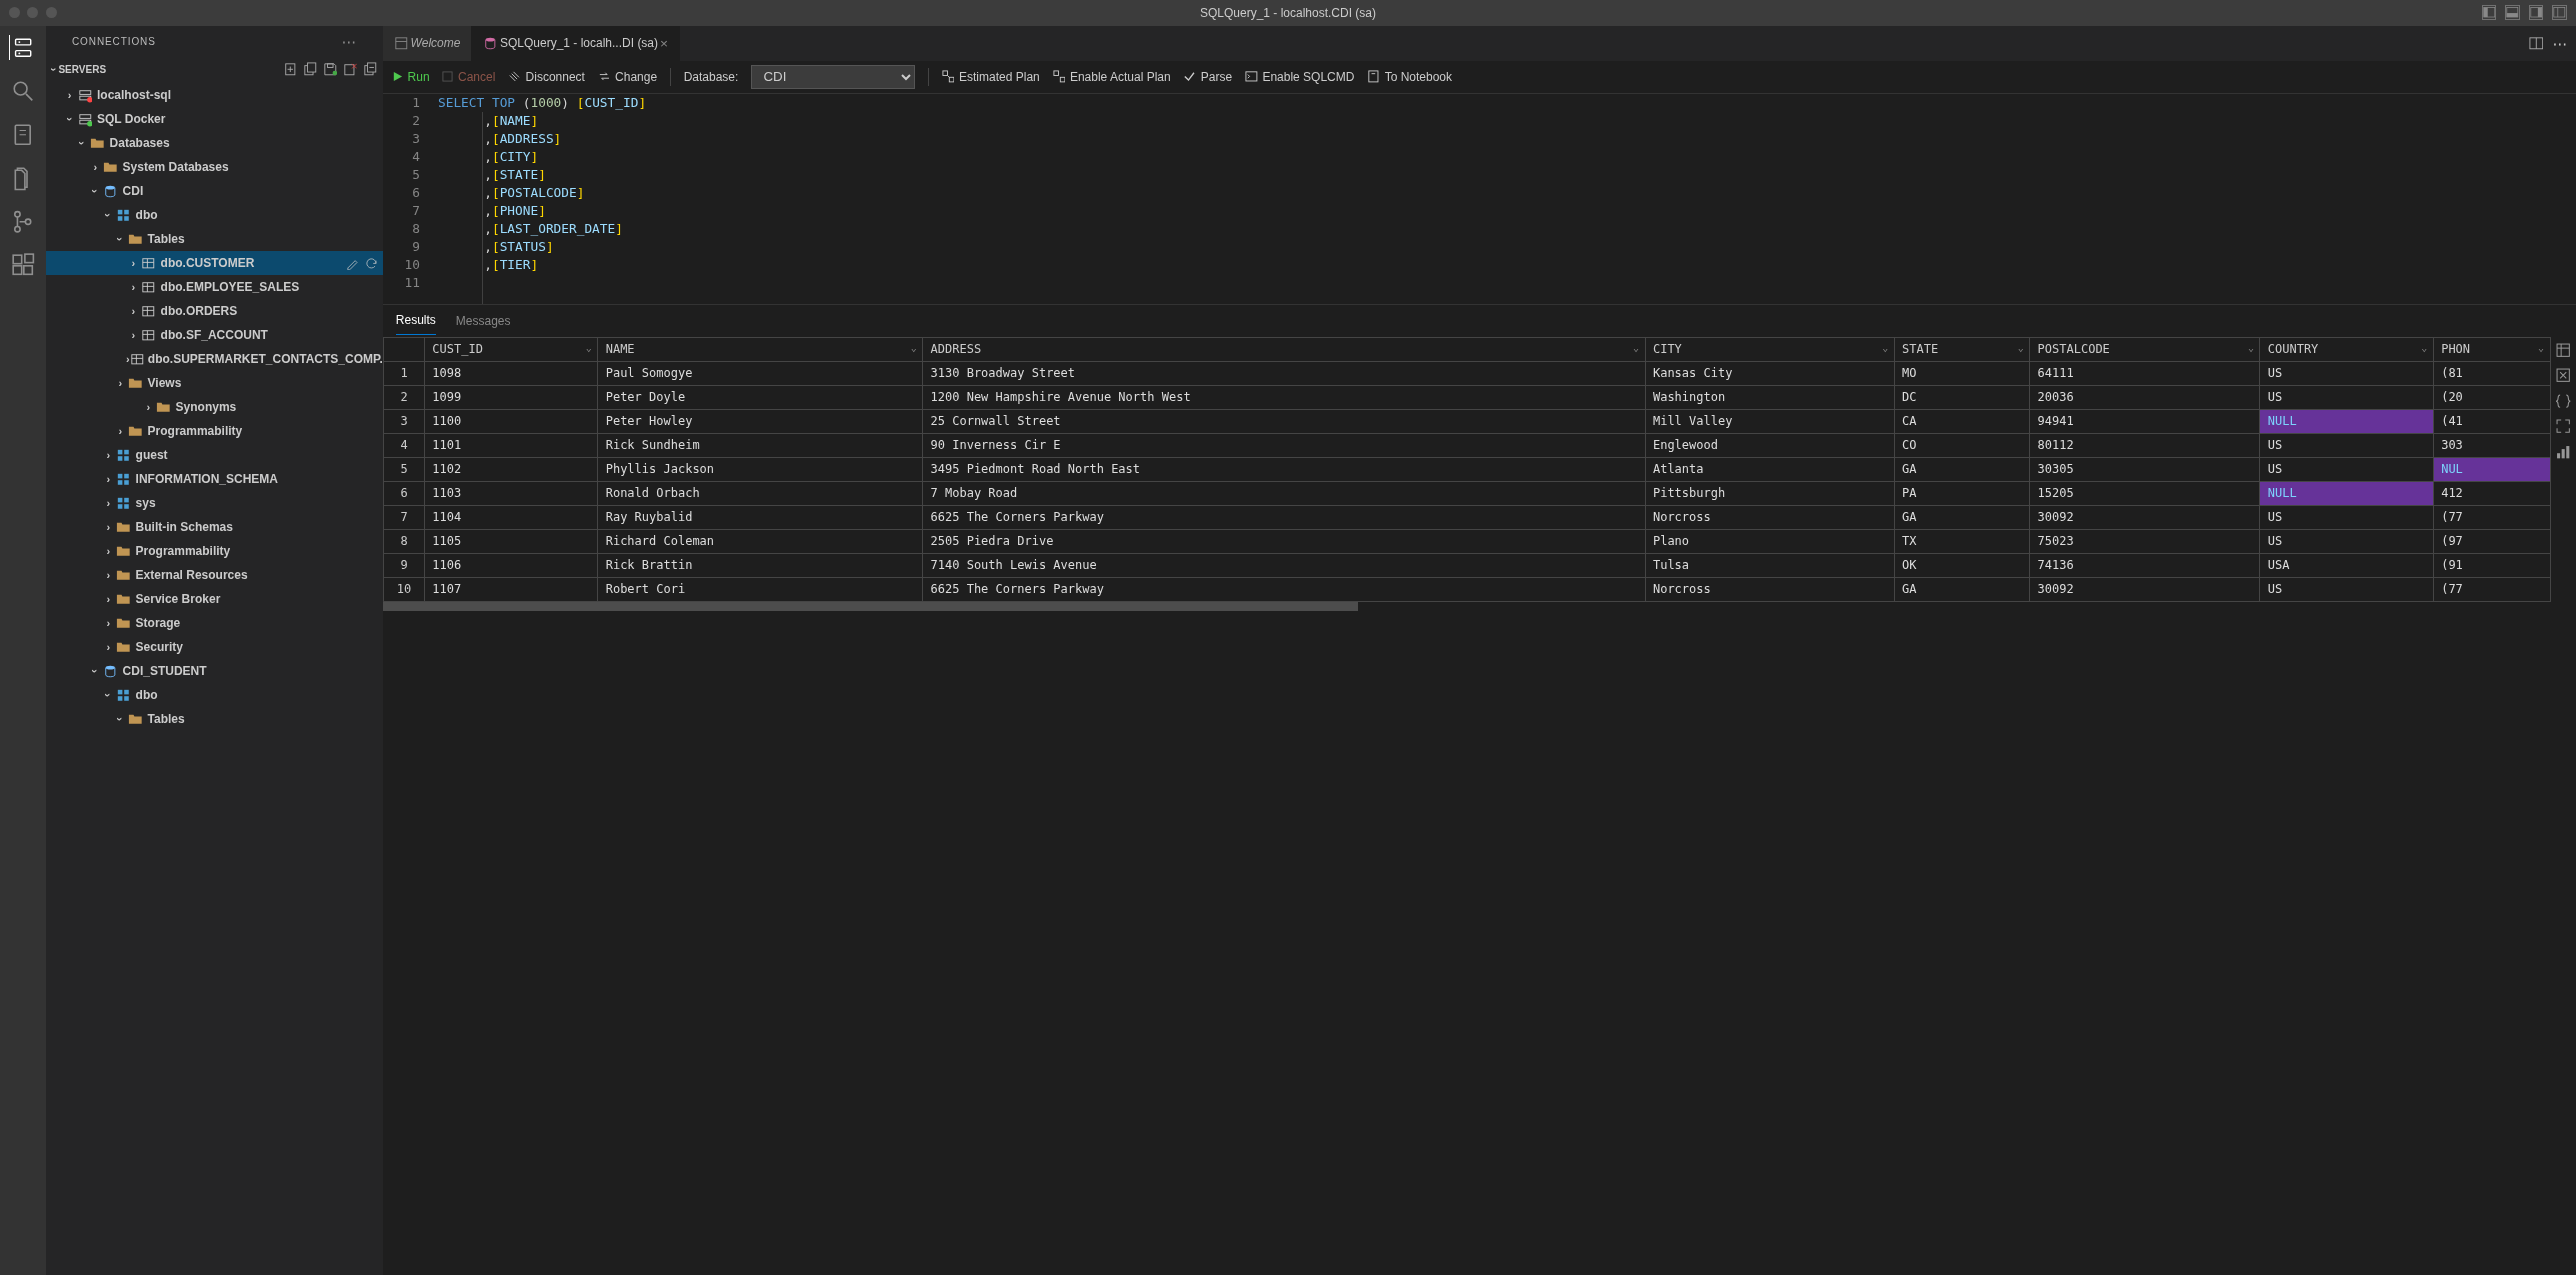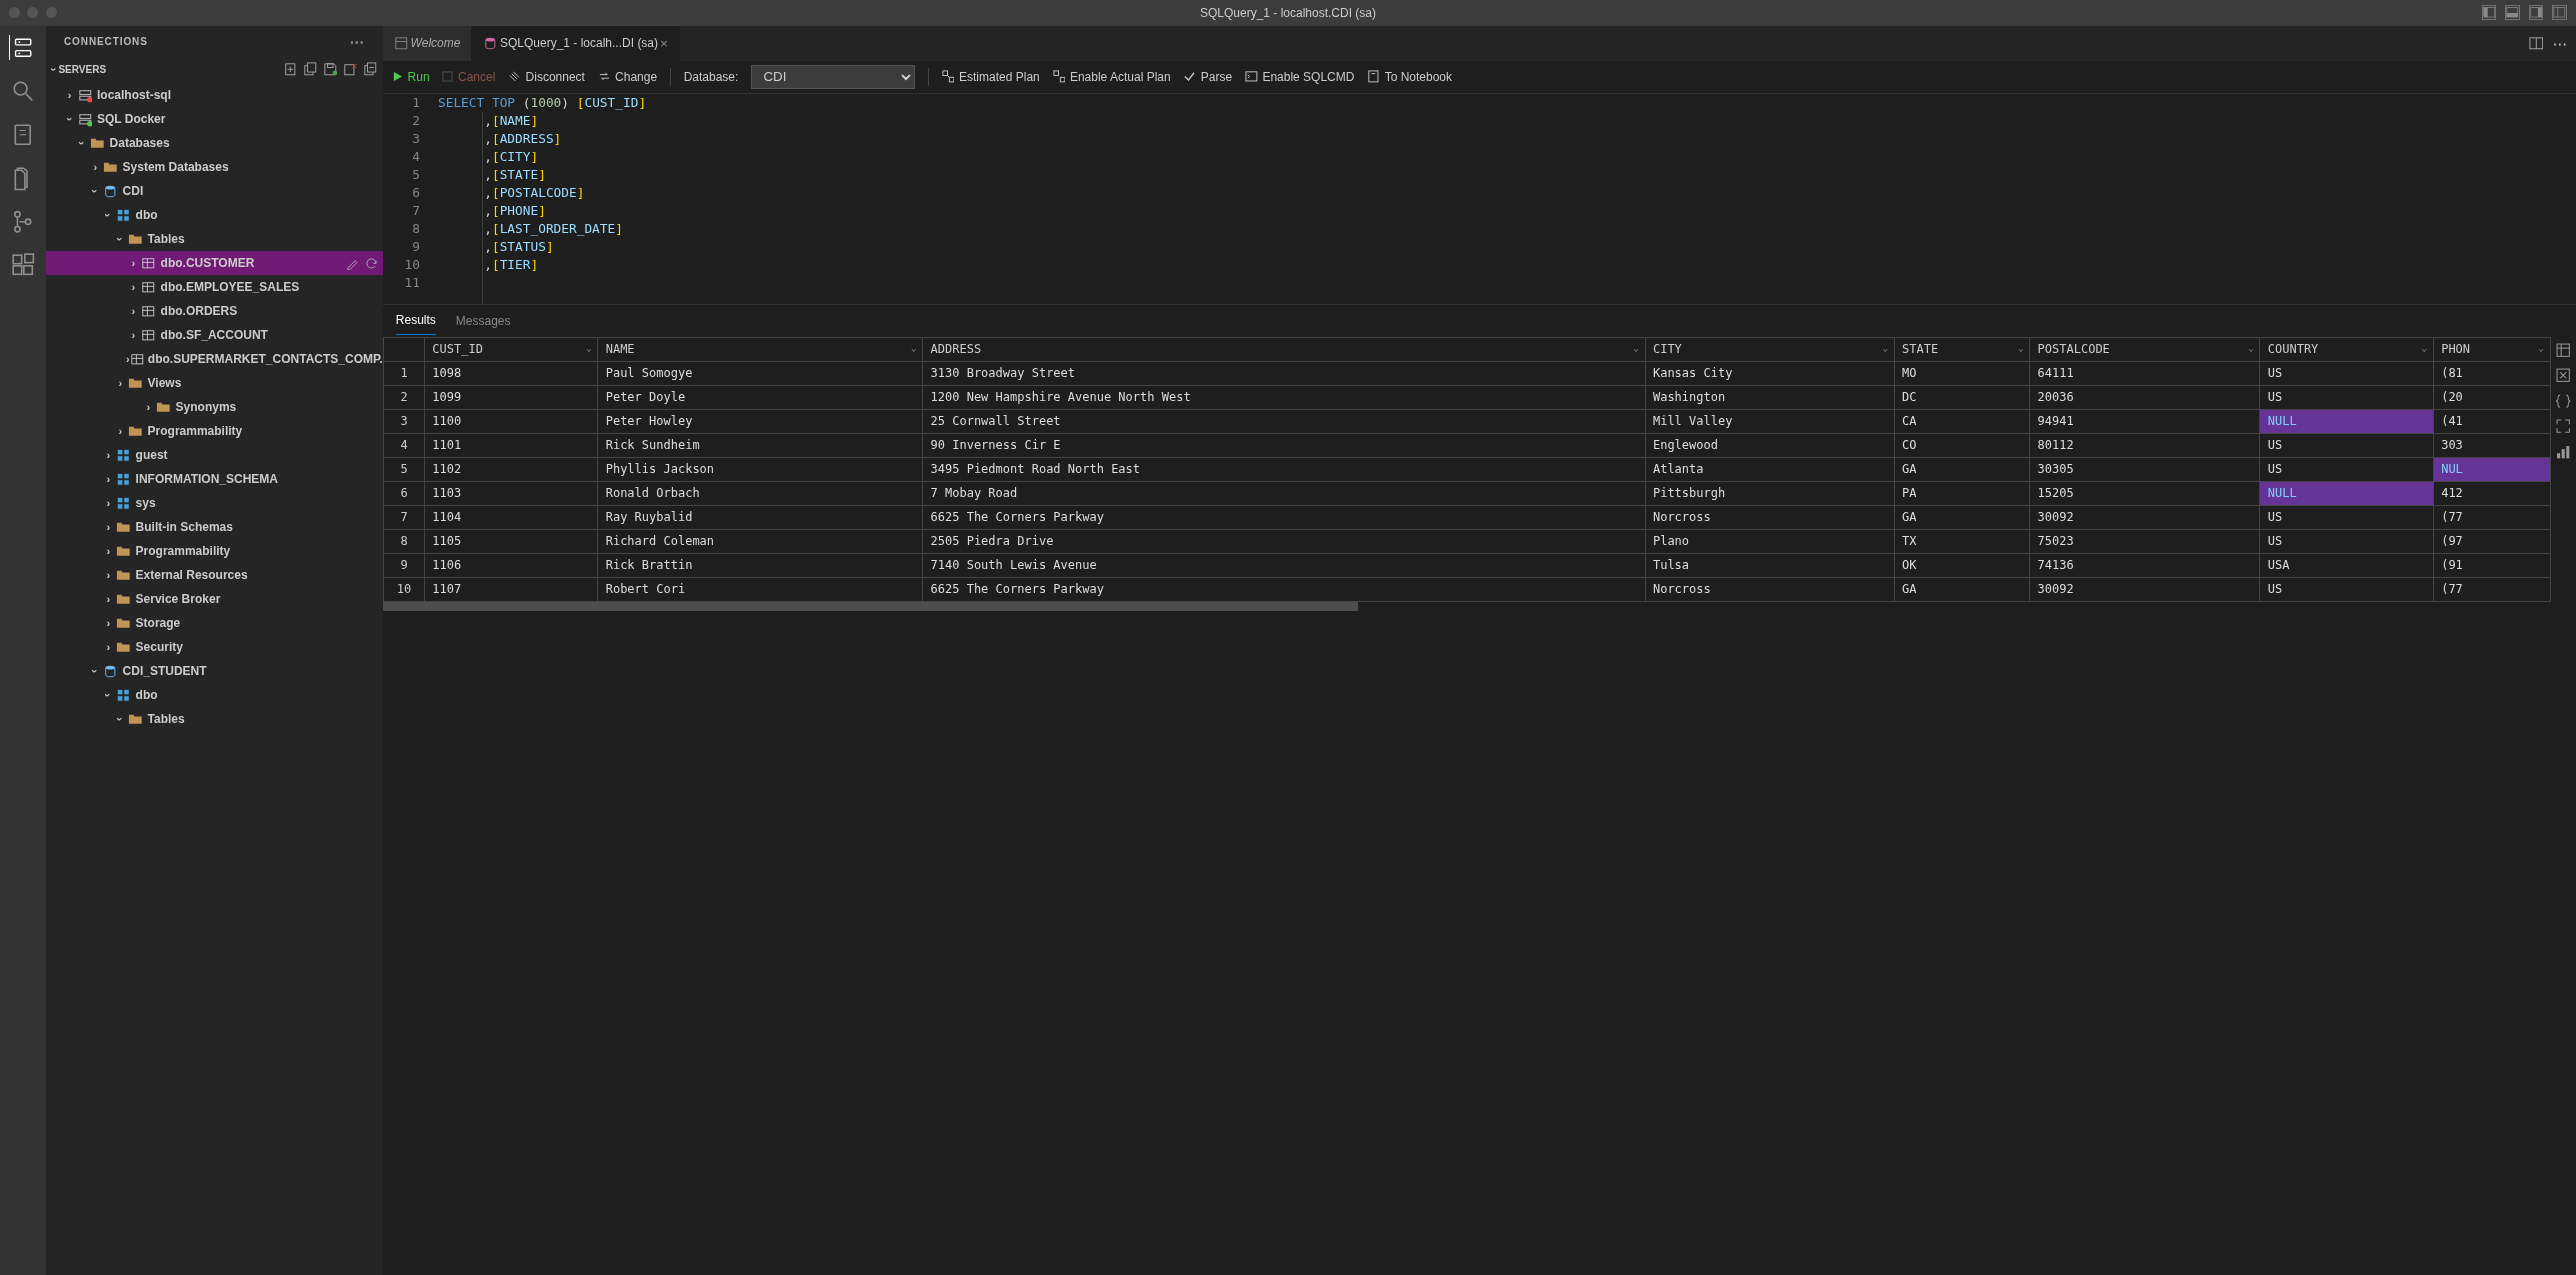--- a/index.html
+++ b/index.html
@@ -49,26 +49,25 @@
     .sidebar {
       width: 337px;
       background: #252526;
       display: flex;
       flex-direction: column;
     }
     .sidebar-header {
       height: 32px;
       display: flex;
       align-items: center;
-      padding: 0 18px;
+      padding: 0 26px;
       font-size: 10px;
       letter-spacing: 0.9px;
       color: #bbb;
       justify-content: space-between;
-      font-weight: bold;
     }
     
     .servers-header {
       height: 24px;
       display: flex;
       align-items: center;
       padding: 0 5.5px;
       justify-content: space-between;
       background: #252526;
     }
@@ -79,21 +78,21 @@
     .tree { flex: 1; overflow-y: auto; padding: 1.8px 0; }
     .tree-item {
       height: 24px;
       display: flex;
       align-items: center;
       cursor: pointer;
       white-space: nowrap;
       position: relative;
       font-weight: bold;
     }
-    .tree-item.selected { background: #701a75; }
+    .tree-item.selected { background: #0c4a6e; }
     .tree-chevron { width: 14.6px; display: inline-flex; justify-content: center; color: #ccc; font-size: 11px; }
     .tree-icon { width: 16.4px; display: inline-flex; justify-content: center; margin-right: 3.6px; }
     .tree-label { color: #ccc; }
     .tree-item-actions { position: absolute; right: 5.5px; display: flex; gap: 5.5px; opacity: 0.8; }
     
     
     .editor-area {
       flex: 1;
       display: flex;
       flex-direction: column;

